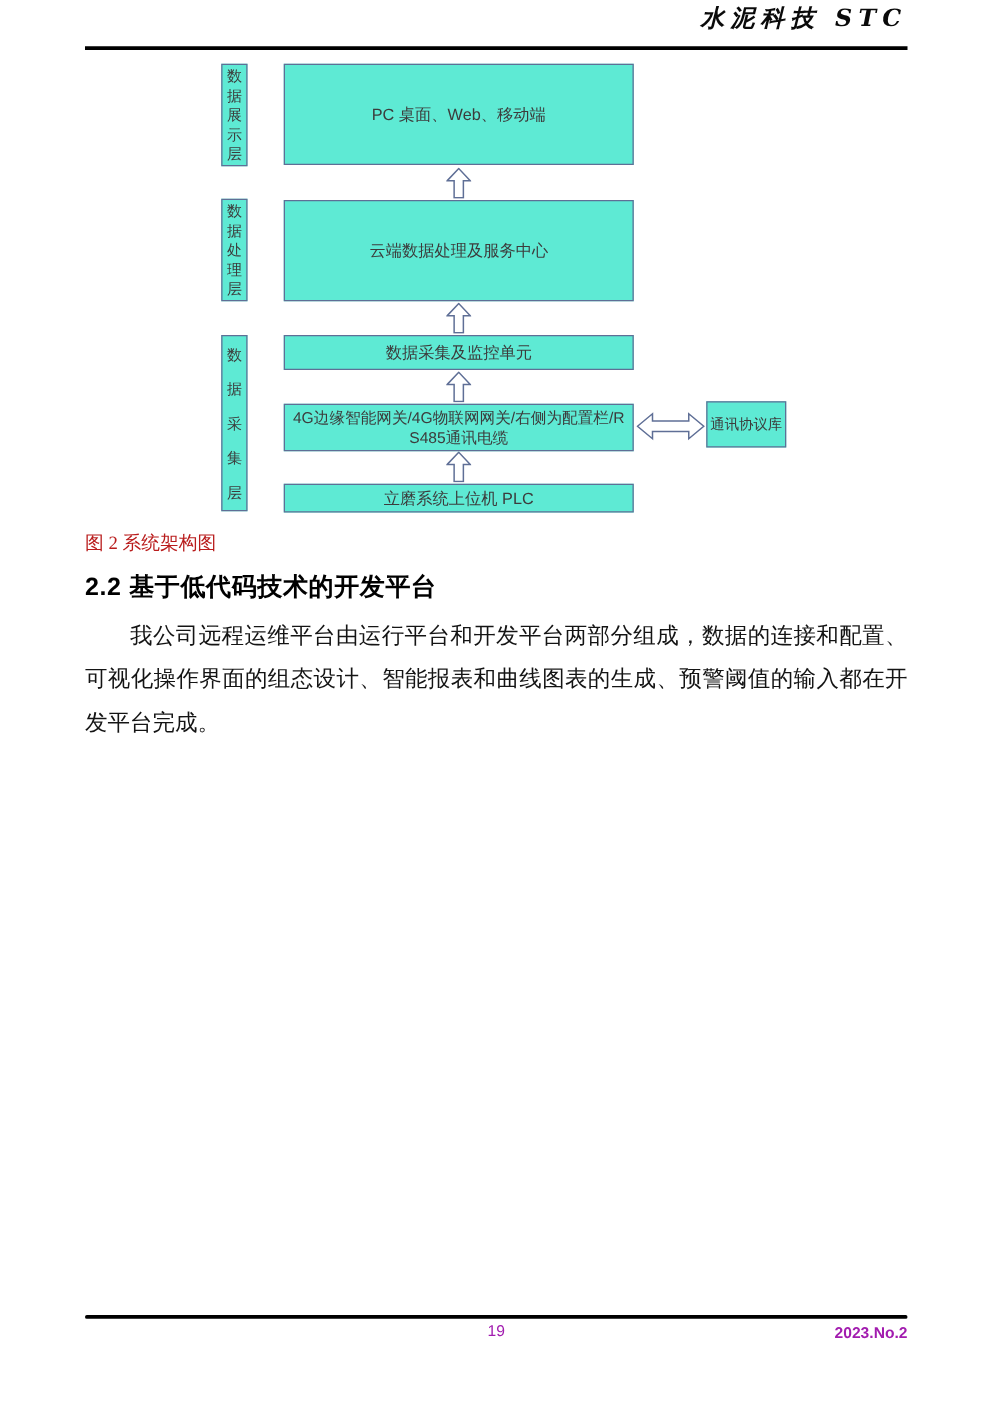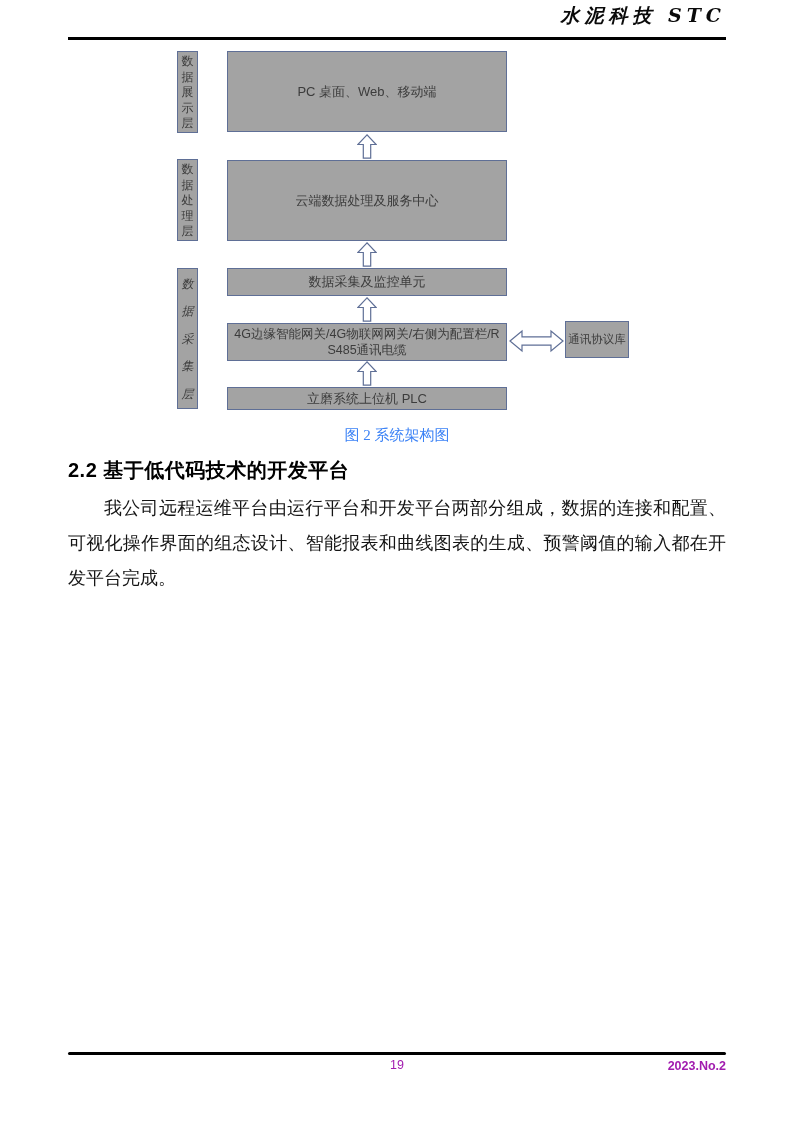--- a/index.html
+++ b/index.html
@@ -27,35 +27,35 @@
   .para.indent { text-indent:2em; }
   .para1 { margin-top:5px; }
 
   
   .diagram {
     position:relative; height:360px; margin-top:11px;
     font-family:"Liberation Sans","DejaVu Sans",sans-serif; color:#3c3c3c;
   }
   .dbox {
     position:absolute; box-sizing:border-box;
-    border:1px solid #5f6f96; background:#a3a3a3;
+    border:1px solid #5f6f96; background:#5eead4;
   }
   .node { display:flex; align-items:center; justify-content:center; text-align:center; font-size:13px; }
   .layer {
     width:21px; font-size:12px; text-align:center;
     word-break:break-all; padding-top:2px;
   }
   .layer-tight { line-height:15.6px; }
-  .layer-loose { line-height:27.4px;font-style:italic; }
+  .layer-loose { line-height:27.4px; }
   .gateway-node { font-size:12.5px; line-height:16px; word-break:break-all; padding:0 5px; }
   .protocol-node { font-size:11.5px; padding:0 2px; }
   .arrow { position:absolute; }
   .fig-caption {
-    text-align:center; font-size:15px; margin-top:14px; line-height:21px;
-    color:#3b82f6; font-family:"Liberation Serif",serif;
+    text-align:left; font-size:15px; margin-top:14px; line-height:21px;
+    color:#b91c1c; font-family:"Liberation Serif",serif;
   }
 
   
   .section-heading {
     margin:11px 0 0 0; font-size:20px; line-height:27px; font-weight:700;
     color:#000000; font-family:"Liberation Sans","DejaVu Sans",sans-serif;
     letter-spacing:0.5px;
   }
   .after-heading { margin-top:7px; }
 

